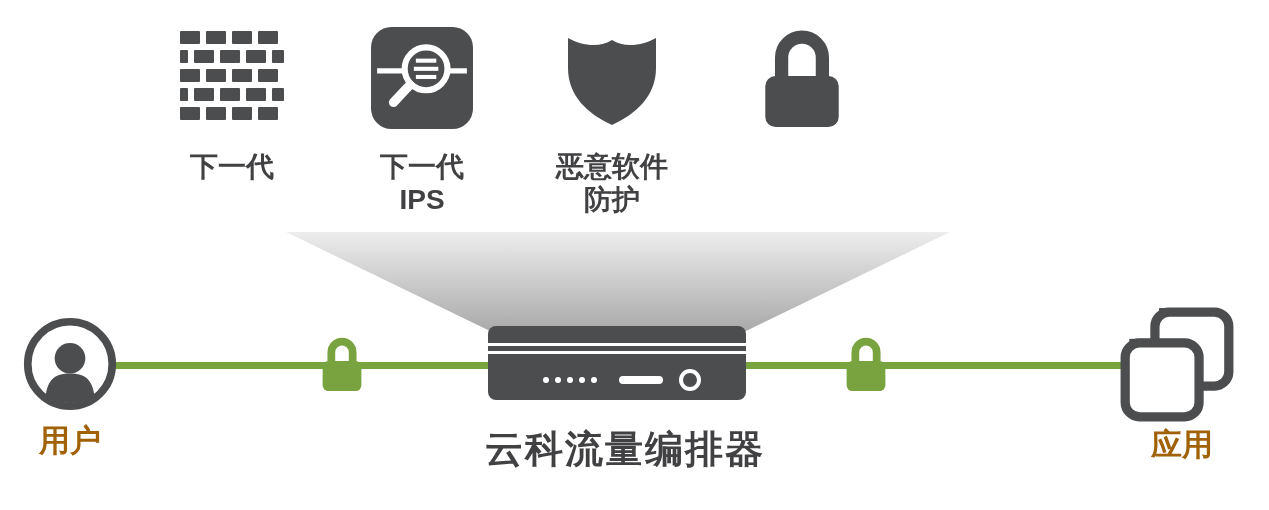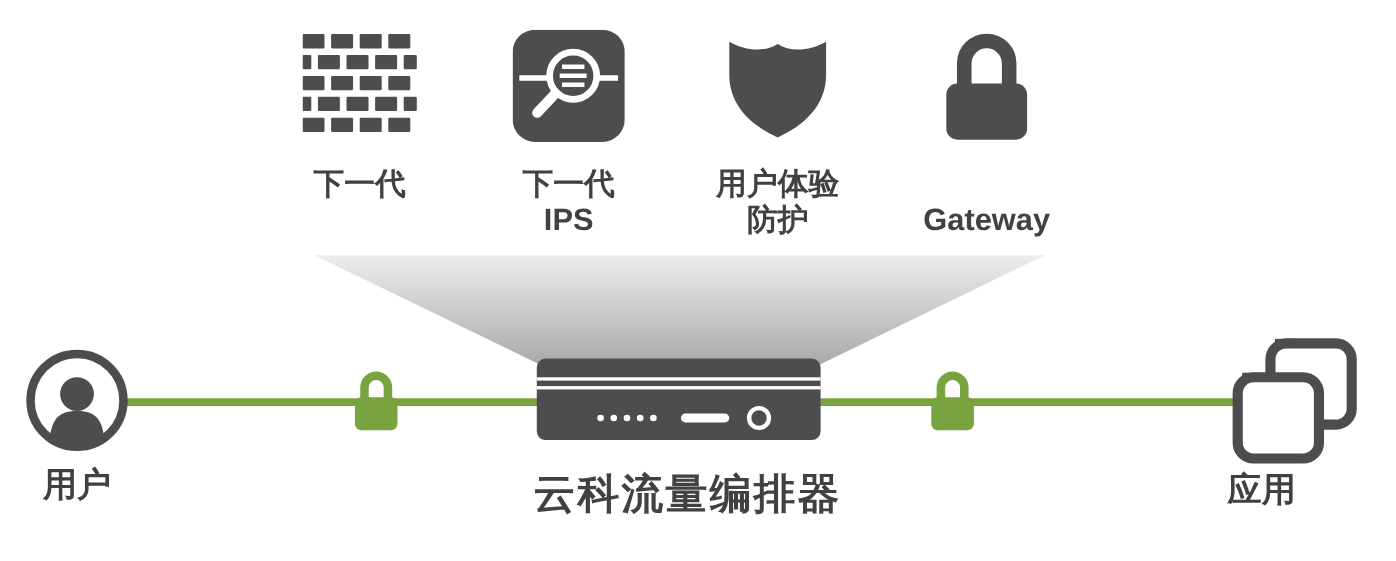--- a/index.html
+++ b/index.html
@@ -7,21 +7,20 @@
     position:relative;
     width:1269px;height:510px;
     background:#ffffff;
     overflow:hidden;
     font-family:"Liberation Sans","DejaVu Sans",sans-serif;
   }
   
   .services{
     position:absolute;left:137px;top:18px;width:950px;
     display:flex;
-    justify-content:center;
   }
   .service{
     width:190px;display:flex;flex-direction:column;align-items:center;
   }
   .icon-box{
     height:120px;display:flex;align-items:center;justify-content:center;
   }
   .service-label{
     margin-top:12px;
     font-size:28px;font-weight:bold;color:#414042;
@@ -33,25 +32,25 @@
   .flow-line{
     position:absolute;left:60px;top:362px;width:1128px;height:7px;
     background:#78a33f;border-radius:4px;z-index:1;
   }
   
   .user-icon-wrap{position:absolute;left:22px;top:316px;z-index:2;}
   .apps-icon-wrap{position:absolute;left:1118px;top:306px;z-index:2;}
   .lock-left{position:absolute;left:314px;top:332px;z-index:2;}
   .lock-right{position:absolute;left:838px;top:332px;z-index:2;}
   .endpoint-label{
-    position:absolute;font-size:31px;font-weight:bold;color:#404040;
+    position:absolute;font-size:31px;font-weight:bold;color:#a16207;
     text-align:center;z-index:2;
   }
   .user-label{left:14px;top:420px;width:112px;}
-  .apps-label{left:1091px;top:424px;width:112px;}
+  .apps-label{left:1126px;top:424px;width:112px;}
   
   .device{
     position:absolute;left:488px;top:326px;width:258px;height:74px;
     background:#4c4d4f;border-radius:8px;z-index:3;
   }
   .device-line{position:absolute;left:0;width:100%;height:3px;background:#ffffff;}
   .device-line.l1{top:17px;}
   .device-line.l2{top:25px;}
   .device-controls{
     position:absolute;left:55px;top:42px;height:24px;
@@ -138,35 +137,34 @@
       </div>
     </div>
 
     <div class="service">
       <div class="icon-box">
         <svg width="100" height="104" viewBox="0 0 100 100">
           <path d="M6 10 C20 18 38 20 50 12 C62 20 80 18 94 10 L94 40 C94 68 74 86 50 97 C26 86 6 68 6 40 Z" fill="#4c4d4f"></path>
         </svg>
       </div>
       <div class="service-label">
-        <span>用户体验</span><br>
+        <span>恶意软件</span><br>
         <span>防护</span>
       </div>
     </div>
 
     <div class="service">
       <div class="icon-box">
         <svg width="102" height="102" viewBox="0 0 100 100">
           <path d="M30 52 V30 a20 20 0 0 1 40 0 V52" fill="none" stroke="#4c4d4f" stroke-width="13"></path>
           <rect x="14" y="48" width="72" height="50" rx="10" fill="#4c4d4f"></rect>
         </svg>
       </div>
       <div class="service-label">
         <br>
-        <span>Gateway</span>
       </div>
     </div>
 
 
   </div>
 
   <div class="flow-line"></div>
 
   <div class="user-icon-wrap">
     <svg width="96" height="96" viewBox="0 0 100 100">

